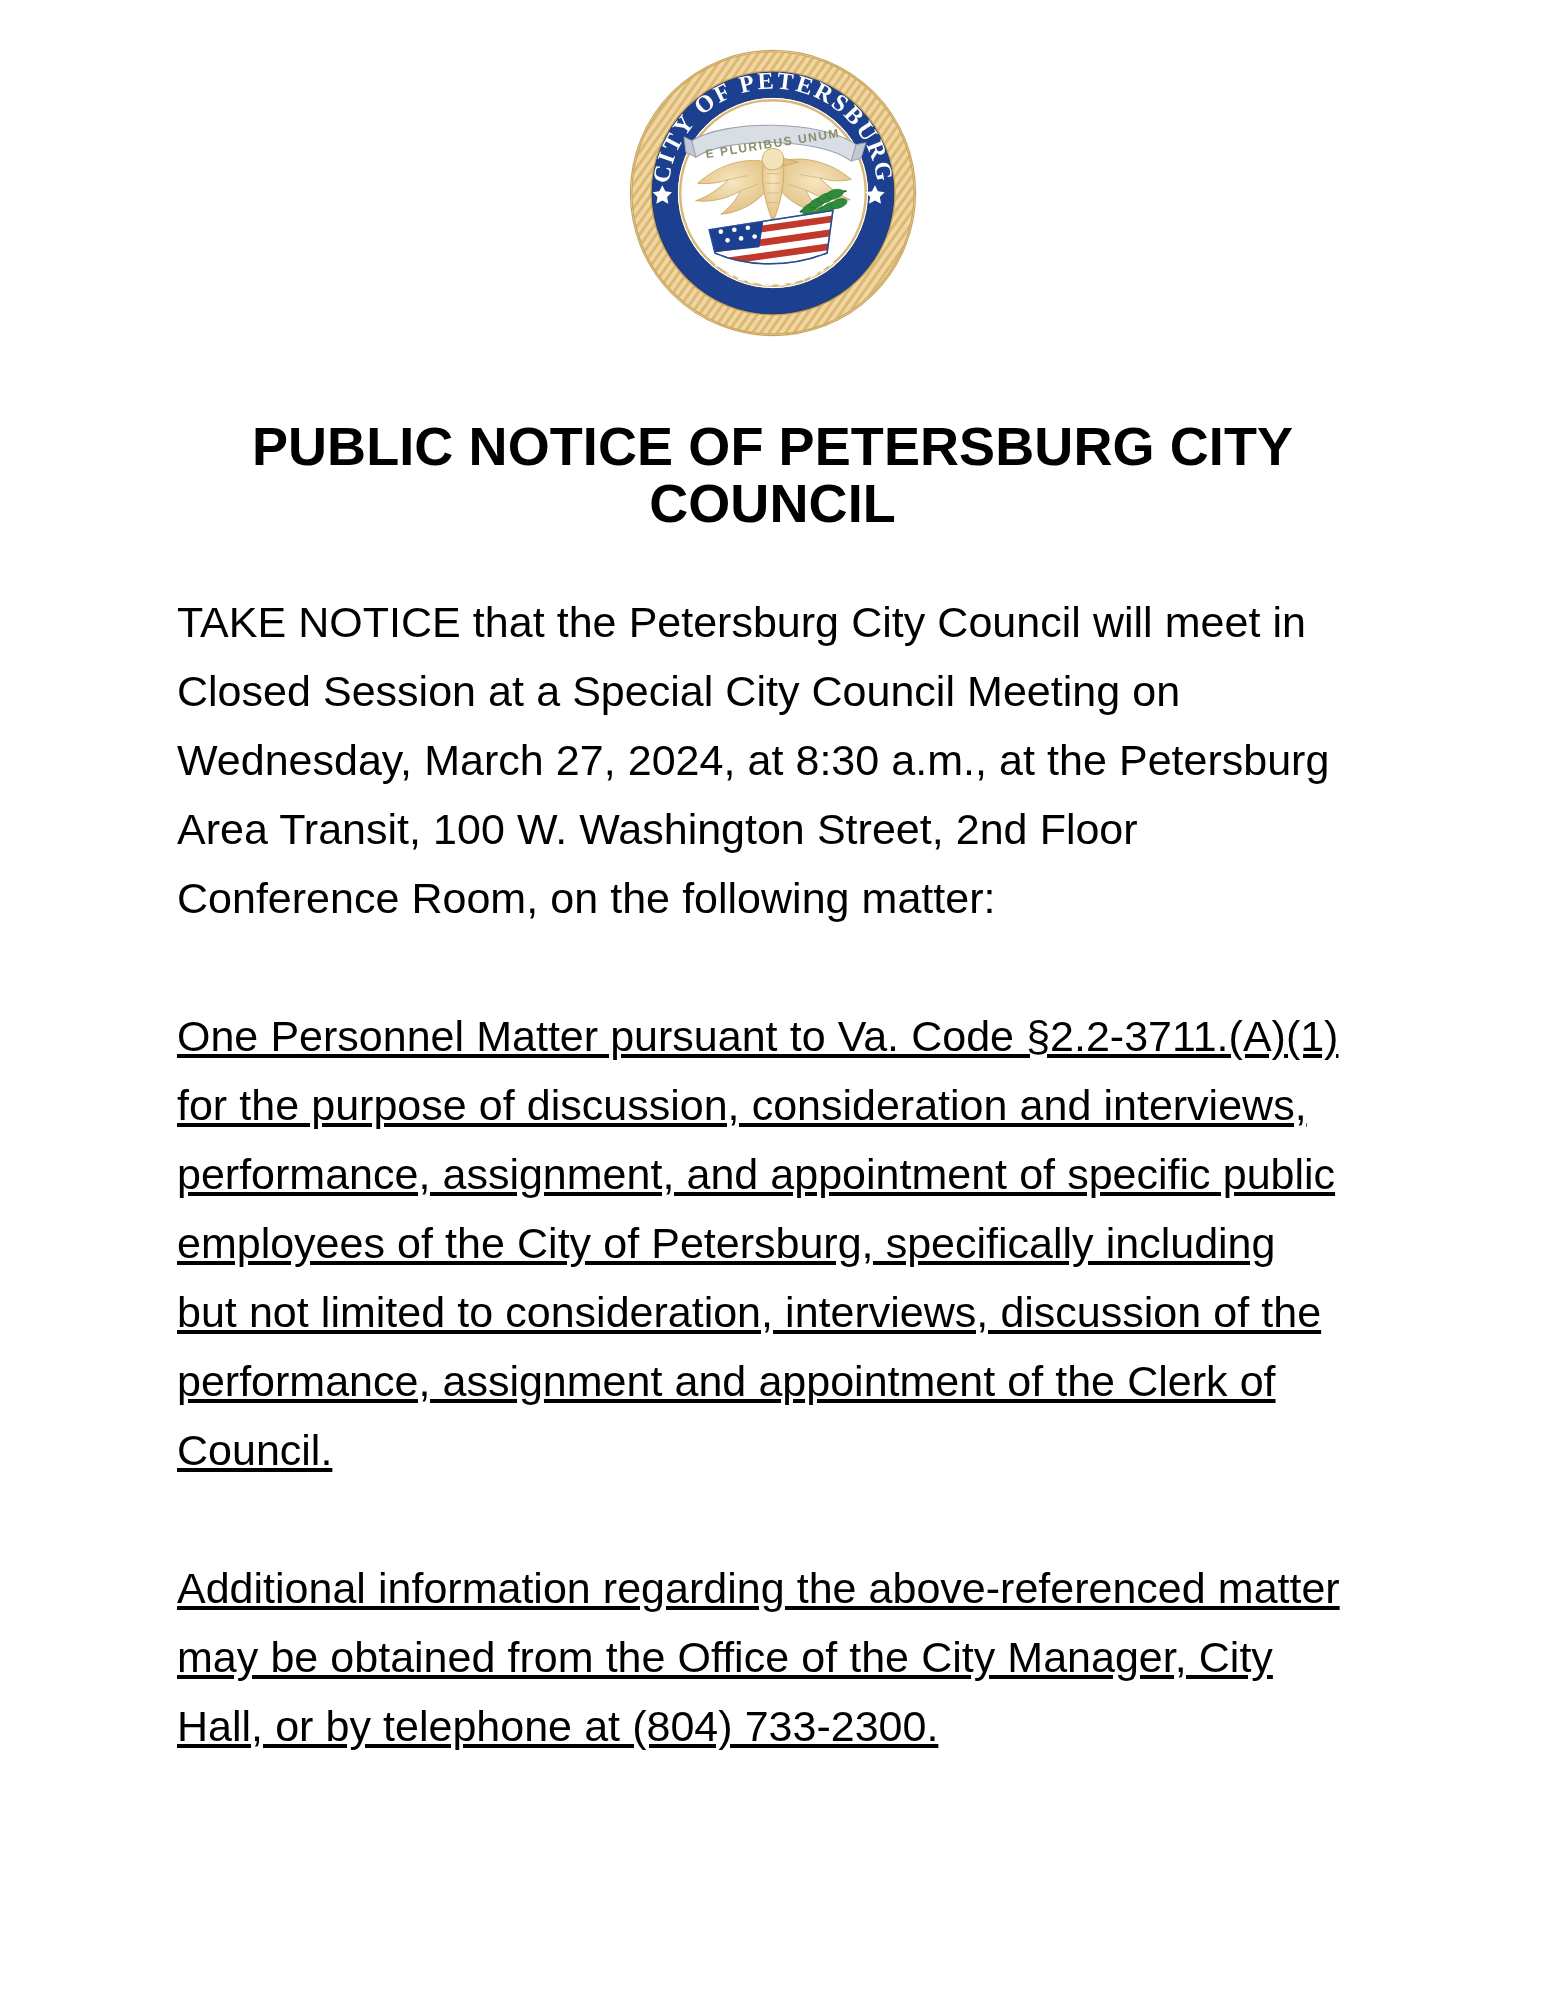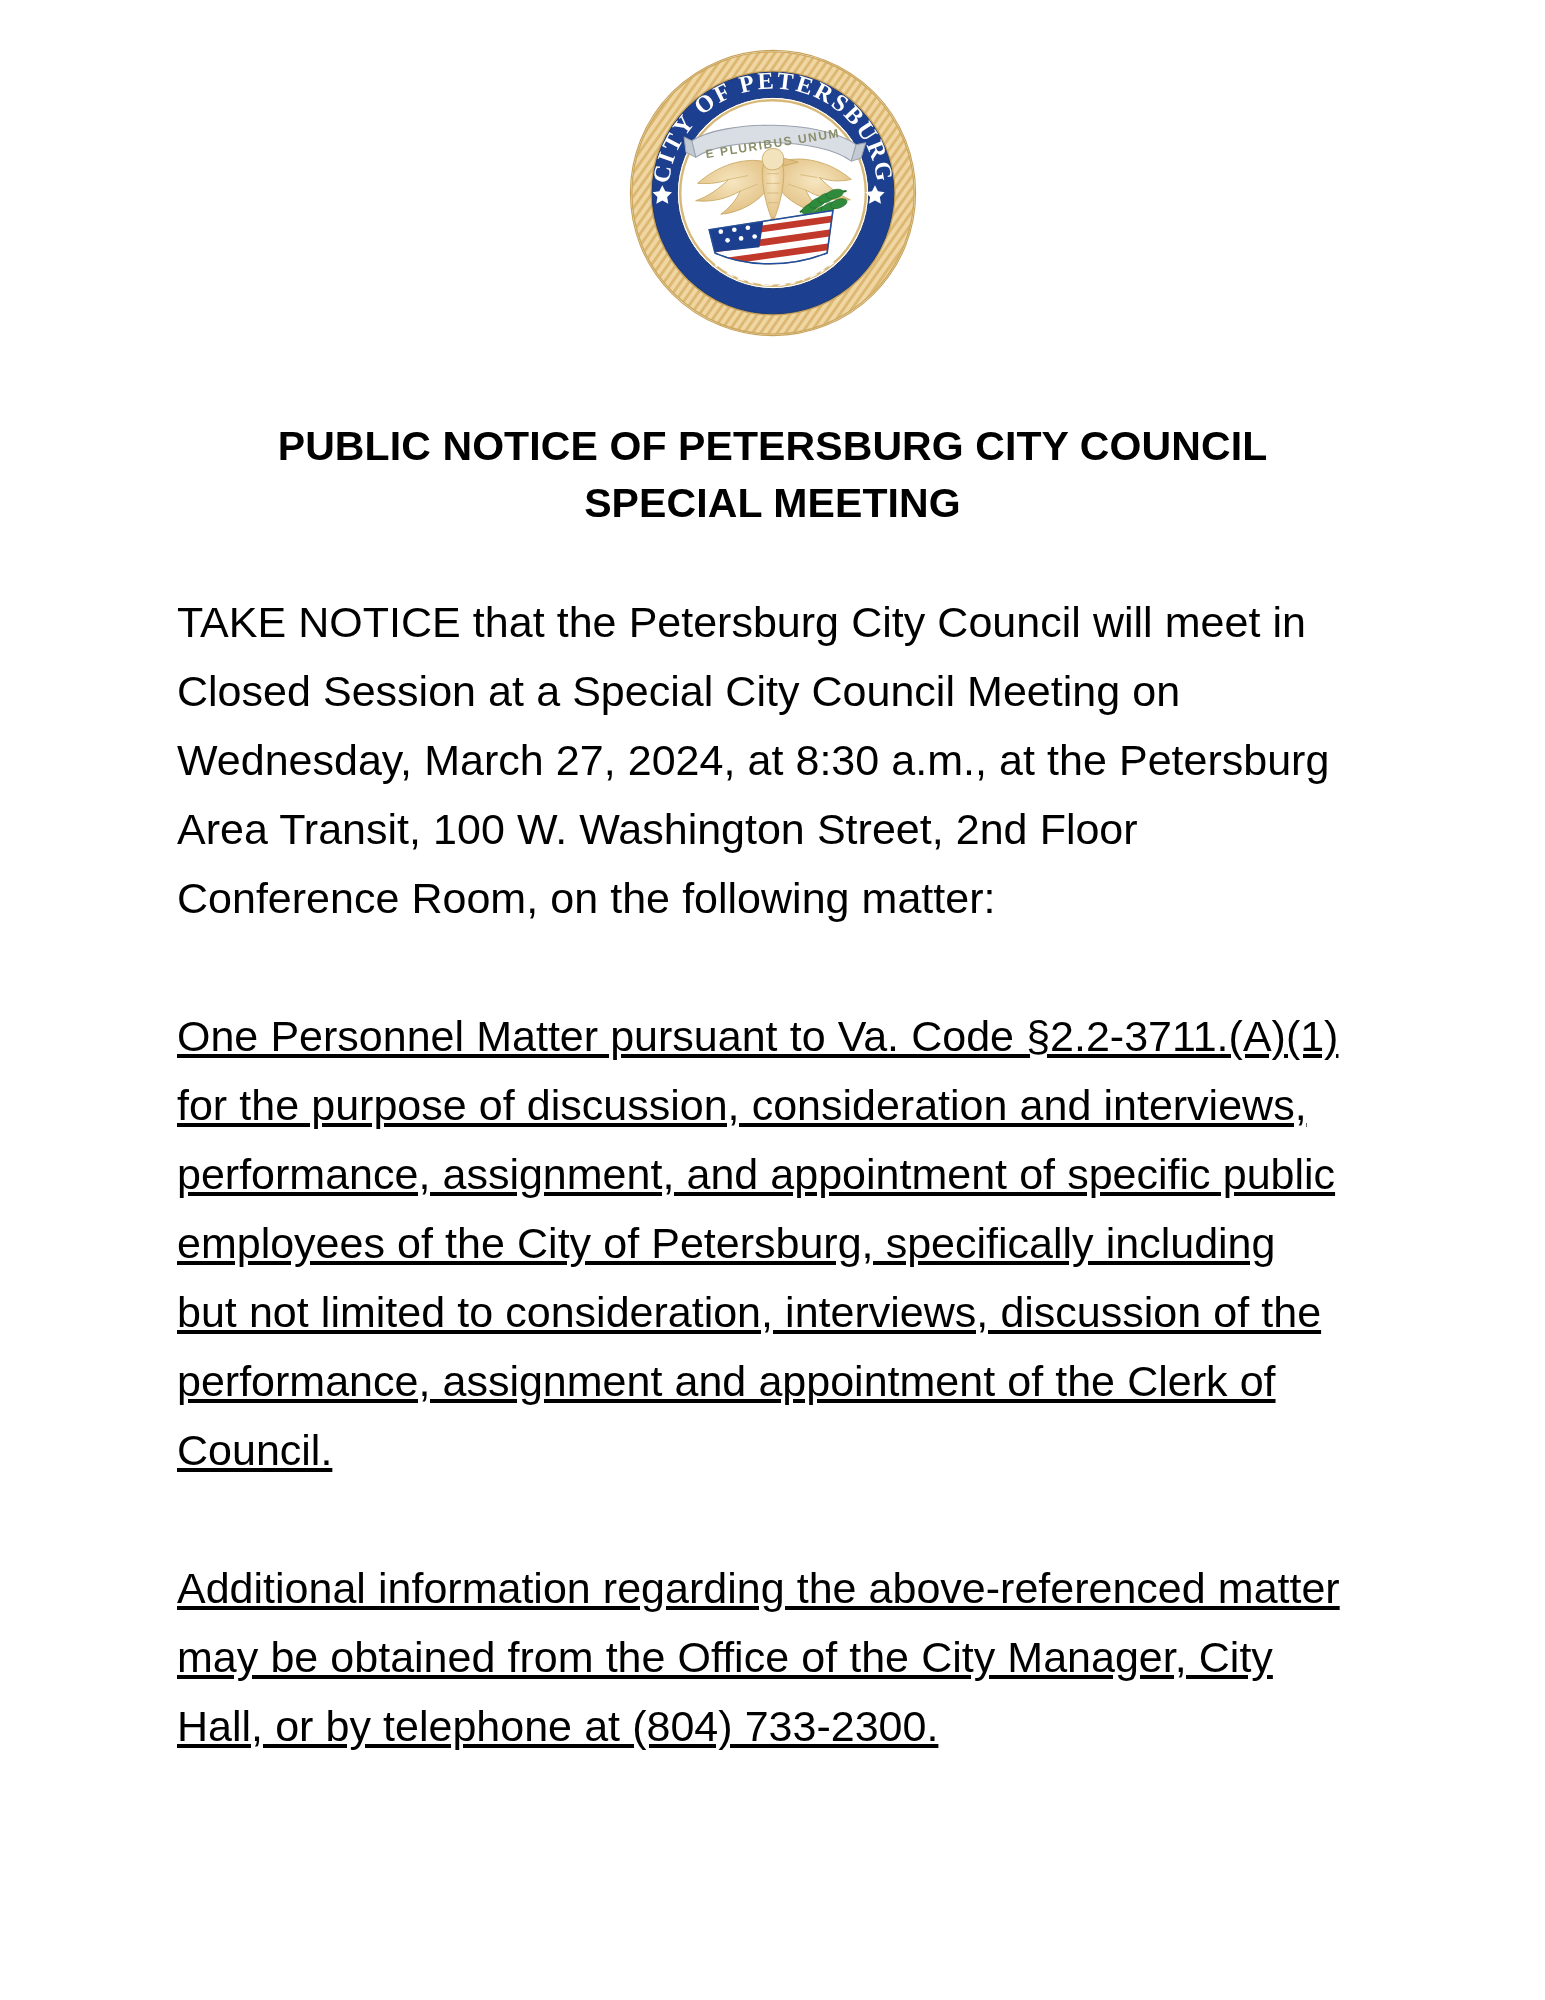--- a/index.html
+++ b/index.html
@@ -42,21 +42,21 @@
   .title-block {
     position: absolute;
     left: 0;
     top: 418px;
     width: 100%;
     text-align: center;
     padding: 0 170px;
     box-sizing: border-box;
   }
   .title-line {
-    font-size: 41px;
+    font-size: 54px;
     font-weight: bold;
     line-height: 57px;
     letter-spacing: 0.1px;
     color: #000;
   }
 
   
   .body-block {
     position: absolute;
     left: 177px;
@@ -196,21 +196,20 @@
             </g>
           </g>
           <path d="M 84,188 L 212,168 L 206,212 C 166,228 120,226 90,212 Z" fill="none" stroke="#1f4fa0" stroke-width="1.6"></path>
         </g>
       </svg>
     </div>
   </div>
 
   <div class="title-block">
     <div class="title-line">PUBLIC NOTICE OF PETERSBURG CITY COUNCIL</div>
-    <div class="title-line">SPECIAL MEETING</div>
   </div>
 
   <div class="body-block">
     <p class="para">TAKE NOTICE that the Petersburg City Council will meet in Closed Session at a Special City Council Meeting on Wednesday, March 27, 2024, at 8:30 a.m., at the Petersburg Area Transit, 100 W. Washington Street, 2nd Floor Conference Room, on the following matter:</p>
     <p class="para">One Personnel Matter pursuant to Va. Code §2.2-3711.(A)(1) for the purpose of discussion, consideration and interviews, performance, assignment, and appointment of specific public employees of the City of Petersburg, specifically including but not limited to consideration, interviews, discussion of the performance, assignment and appointment of the Clerk of Council.</p>
     <p class="para">Additional information regarding the above-referenced matter may be obtained from the Office of the City Manager, City Hall, or by telephone at (804) 733-2300.</p>
   </div>
 
 </div>
 

